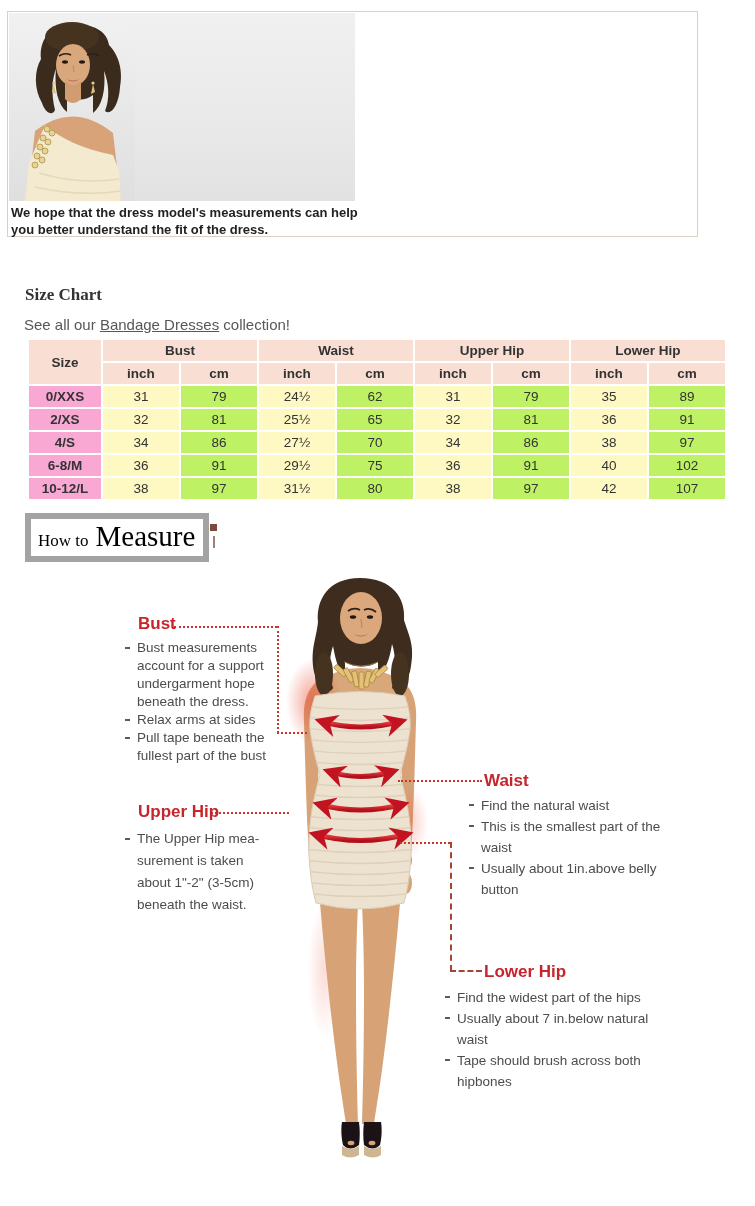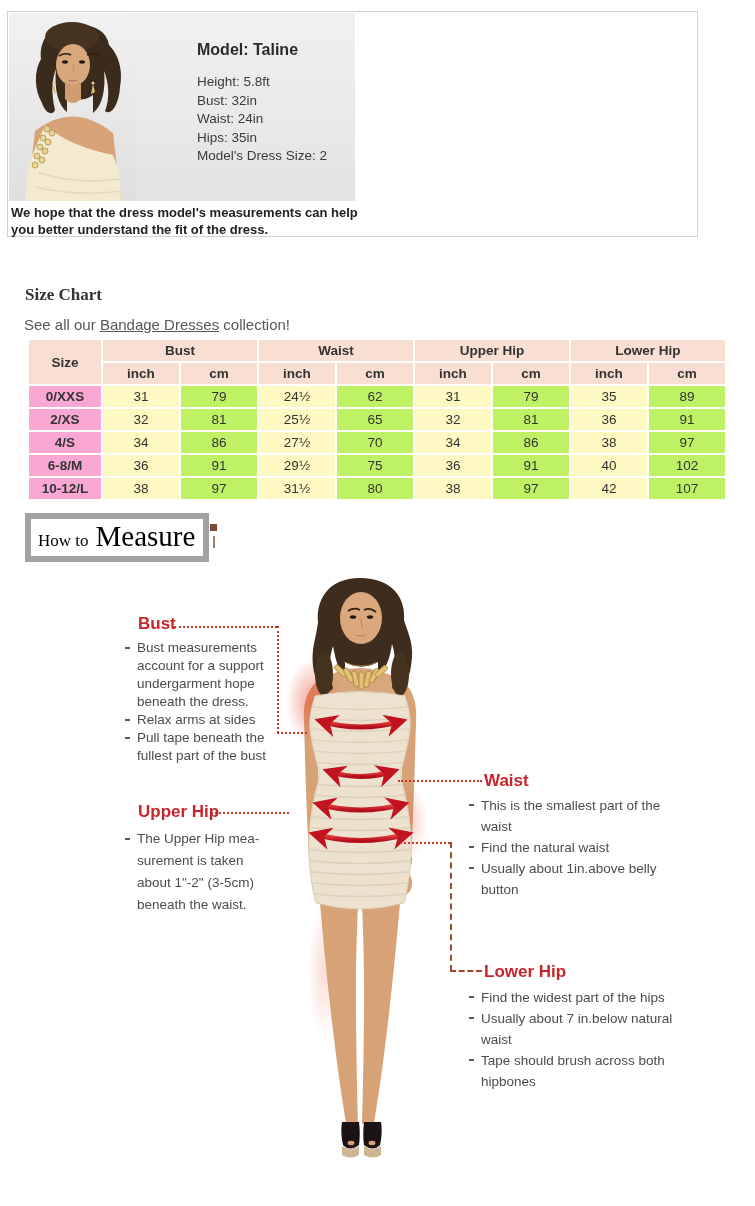--- a/index.html
+++ b/index.html
@@ -111,28 +111,20 @@
             <circle cx="34" cy="125" r="3"></circle>
             <circle cx="31" cy="134" r="3"></circle>
           <circle cx="28" cy="143" r="3"></circle>
             <circle cx="26" cy="152" r="3"></circle>
             <circle cx="43" cy="120" r="3"></circle>
           <circle cx="39" cy="129" r="3"></circle>
             <circle cx="36" cy="138" r="3"></circle>
             <circle cx="33" cy="147" r="3"></circle>
         </g>
       </svg>
-      <div class="model-info">
-        <p class="mi-title">Model: Taline</p>
-        <p class="mi-stat">Height: 5.8ft</p>
-        <p class="mi-stat">Bust: 32in</p>
-        <p class="mi-stat">Waist: 24in</p>
-        <p class="mi-stat">Hips: 35in</p>
-        <p class="mi-stat">Model's Dress Size: 2</p>
-      </div>
     </div>
     <div class="model-caption">We hope that the dress model's measurements can help you better understand the fit of the dress.</div>
   </div>
 
   <h2 class="sc-heading">Size Chart</h2>
   <div class="sc-linkline">
     <span>See all our </span><a>Bandage Dresses</a><span> collection!</span>
   </div>
 
   <table class="size-table">
@@ -343,26 +335,26 @@
       <li>Pull tape beneath the fullest part of the bust</li>
     </ul>
 
     <p class="m-label" style="left:138px; top:242px;">Upper Hip</p>
     <ul class="m-list lh22" style="left:124px; top:268px; width:152px;">
       <li>The Upper Hip mea-surement is taken about 1"-2" (3-5cm) beneath the waist.</li>
     </ul>
 
     <p class="m-label" style="left:484px; top:211px;">Waist</p>
     <ul class="m-list lh21" style="left:468px; top:235px; width:206px;">
+      <li>Find the natural waist</li>
       <li>This is the smallest part of the waist</li>
-      <li>Find the natural waist</li>
       <li>Usually about 1in.above belly button</li>
     </ul>
 
     <p class="m-label" style="left:484px; top:402px;">Lower Hip</p>
-    <ul class="m-list lh21" style="left:468px; top:427px; width:218px;">
+    <ul class="m-list lh21" style="left:444px; top:427px; width:218px;">
       <li>Find the widest part of the hips</li>
       <li>Usually about 7 in.below natural waist</li>
       <li>Tape should brush across both hipbones</li>
     </ul>
   </div>
 
 </div>
 
 </body></html>

